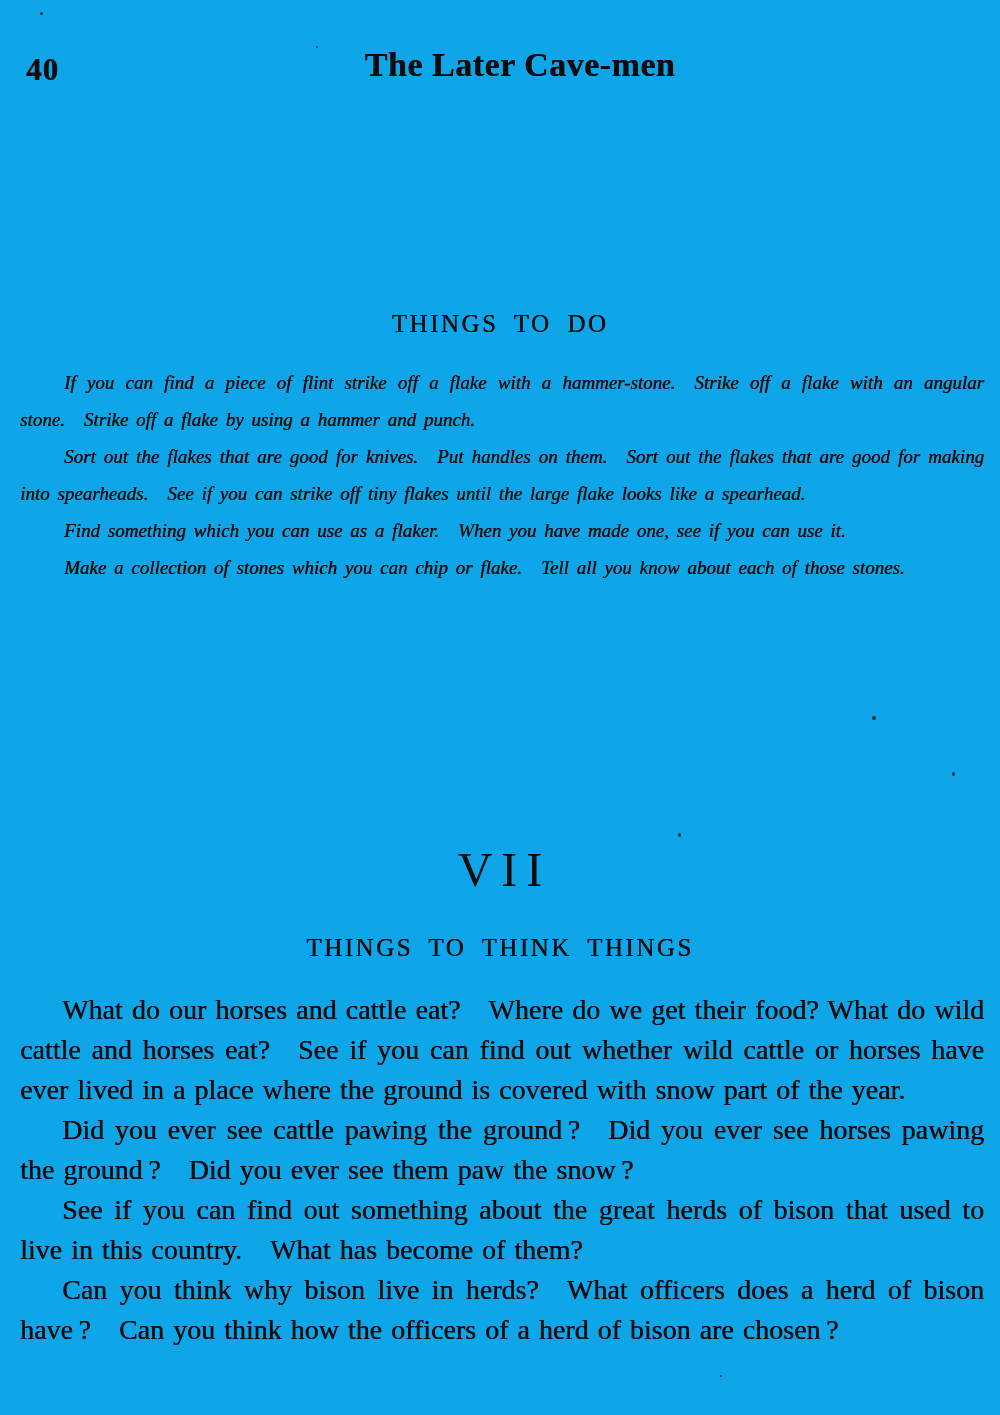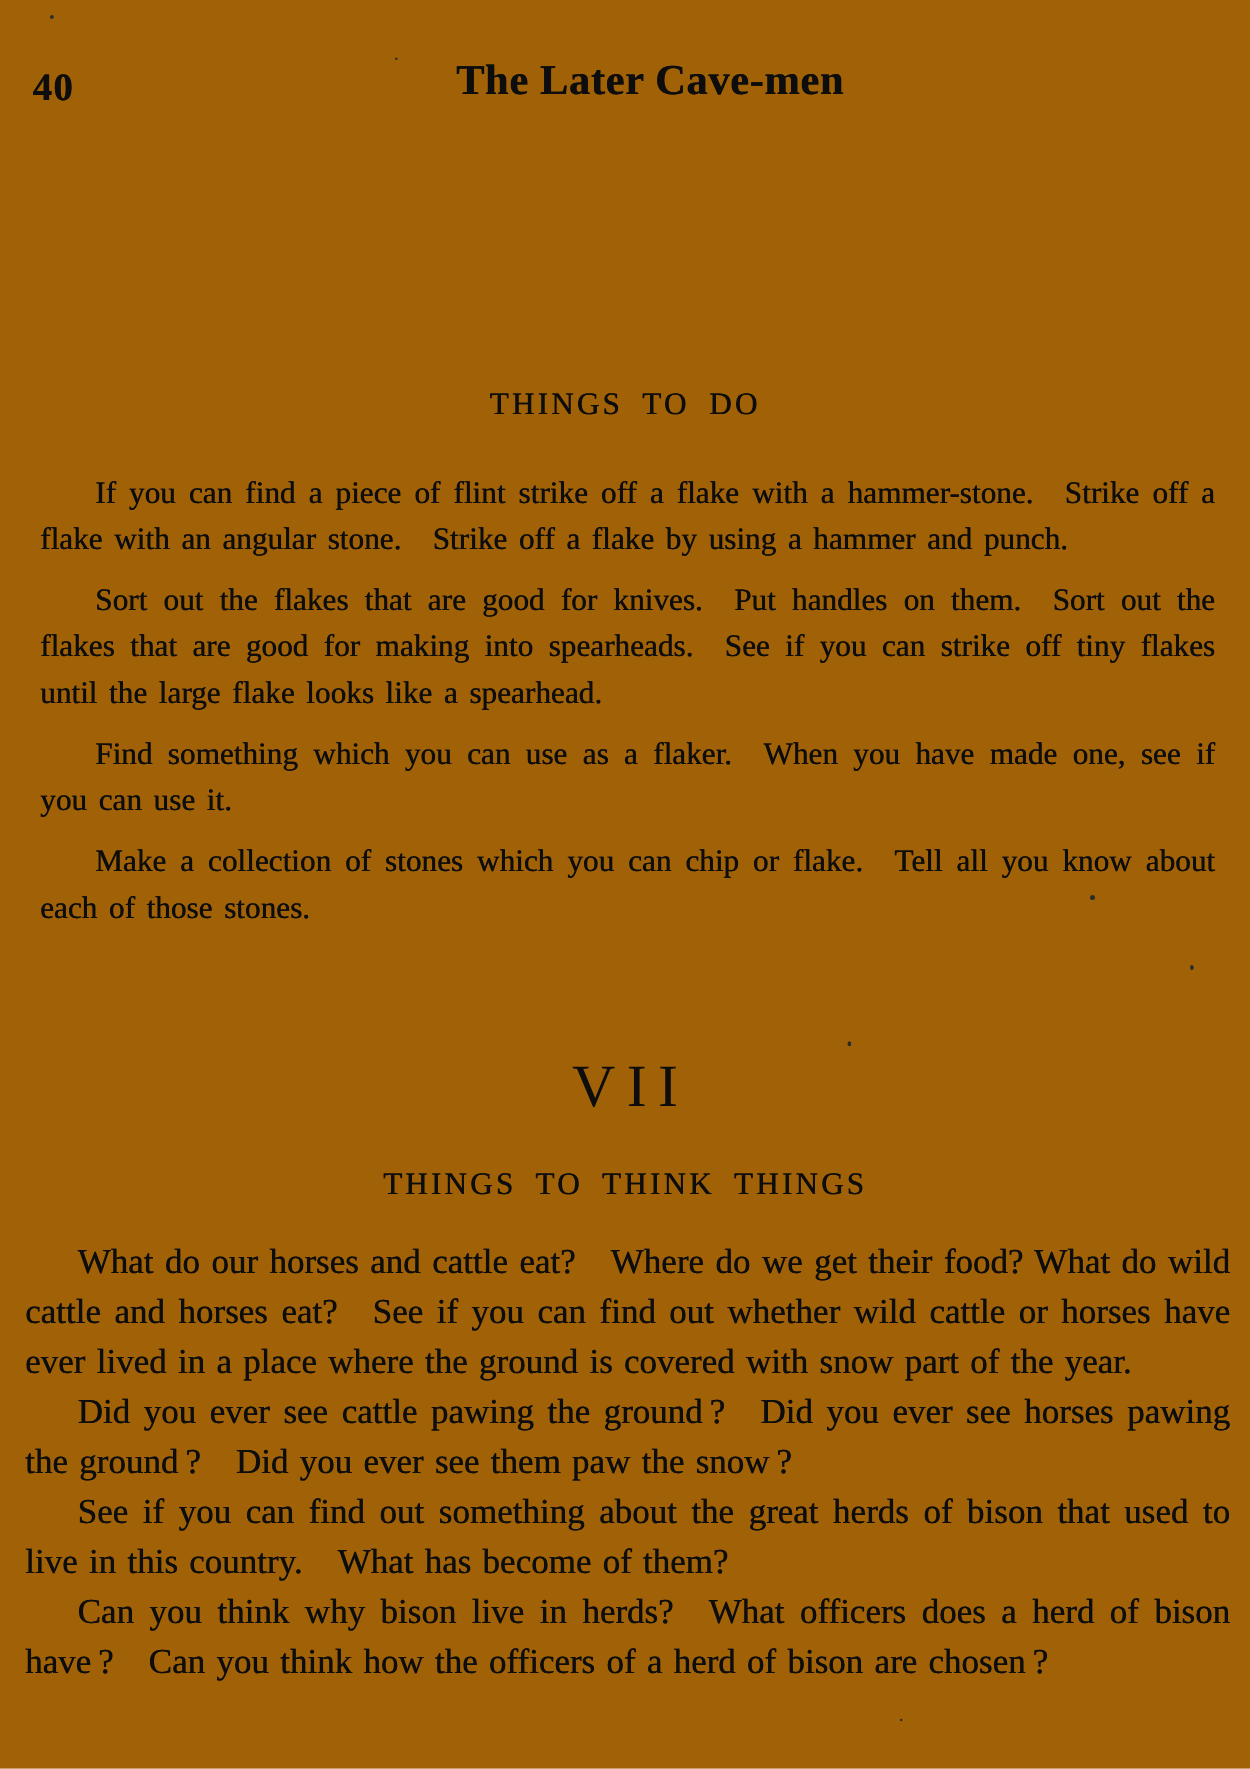--- a/index.html
+++ b/index.html
@@ -1,20 +1,20 @@
 <!DOCTYPE html>
 <html><head>
 <meta charset="utf-8">
 <style>
   html, body { margin: 0; padding: 0; background: #ffffff; }
   .page {
     position: relative;
     width: 1000px;
     height: 1415px;
-    background: #a16207;
+    background: #0ea5e9;
     color: #0d0d0d;
     font-family: "Liberation Serif", "DejaVu Serif", serif;
     overflow: hidden;
   }
   .ink { text-shadow: 0.4px 0 0 currentColor; }
 
   
   .page-header { position: absolute; top: 46px; left: 0; right: 0; height: 50px; }
   .pageno {
     position: absolute; left: 26px; top: 6px;
@@ -37,22 +37,22 @@
   .sec-heading {
     position: absolute; left: 0; right: 0; margin: 0;
     text-align: center; font-size: 25px; font-weight: normal;
     letter-spacing: 2.5px; word-spacing: 7px;
   }
   .h-do { top: 310px; }
   .h-think { top: 934px; }
 
   .todo { top: 364px; }
   .todo p {
-    margin: 12px; 
-    font-size: 25px; line-height: 37px;
+    margin: 0; font-style: italic;
+    font-size: 19px; line-height: 37px;
     text-align: justify; word-spacing: 3px; text-indent: 44px;
   }
 
   .chapter-numeral {
     position: absolute; top: 842px; left: 0; right: 0;
     text-align: center; font-size: 48px; font-weight: 400;
     letter-spacing: 9px; text-indent: 9px;
   }
 
   .think { top: 990px; }

